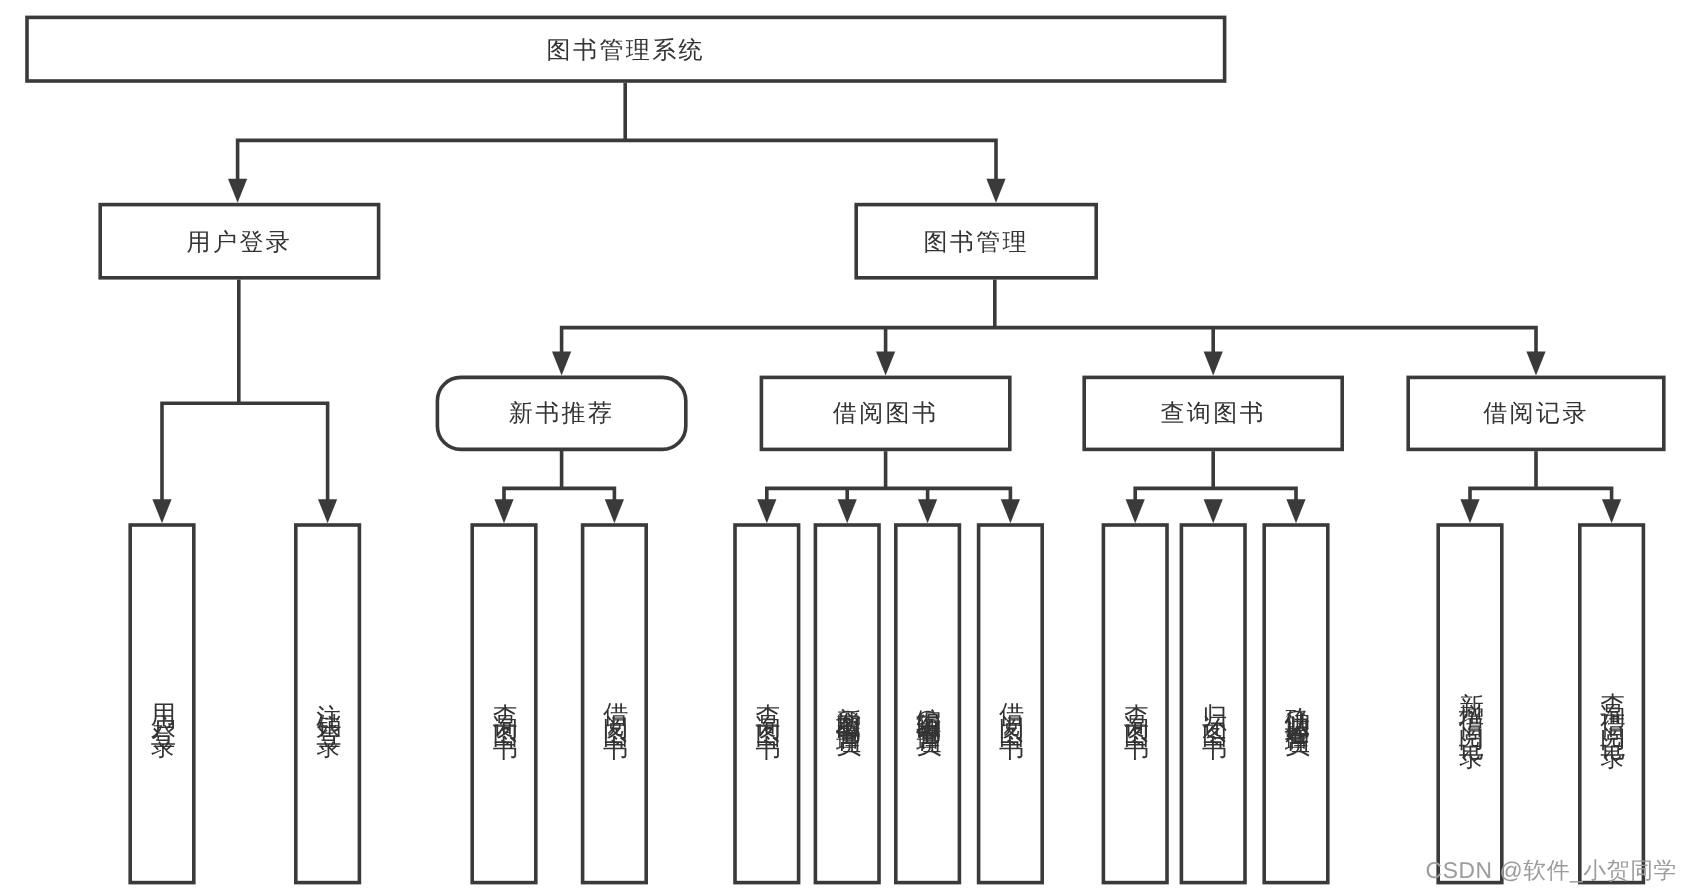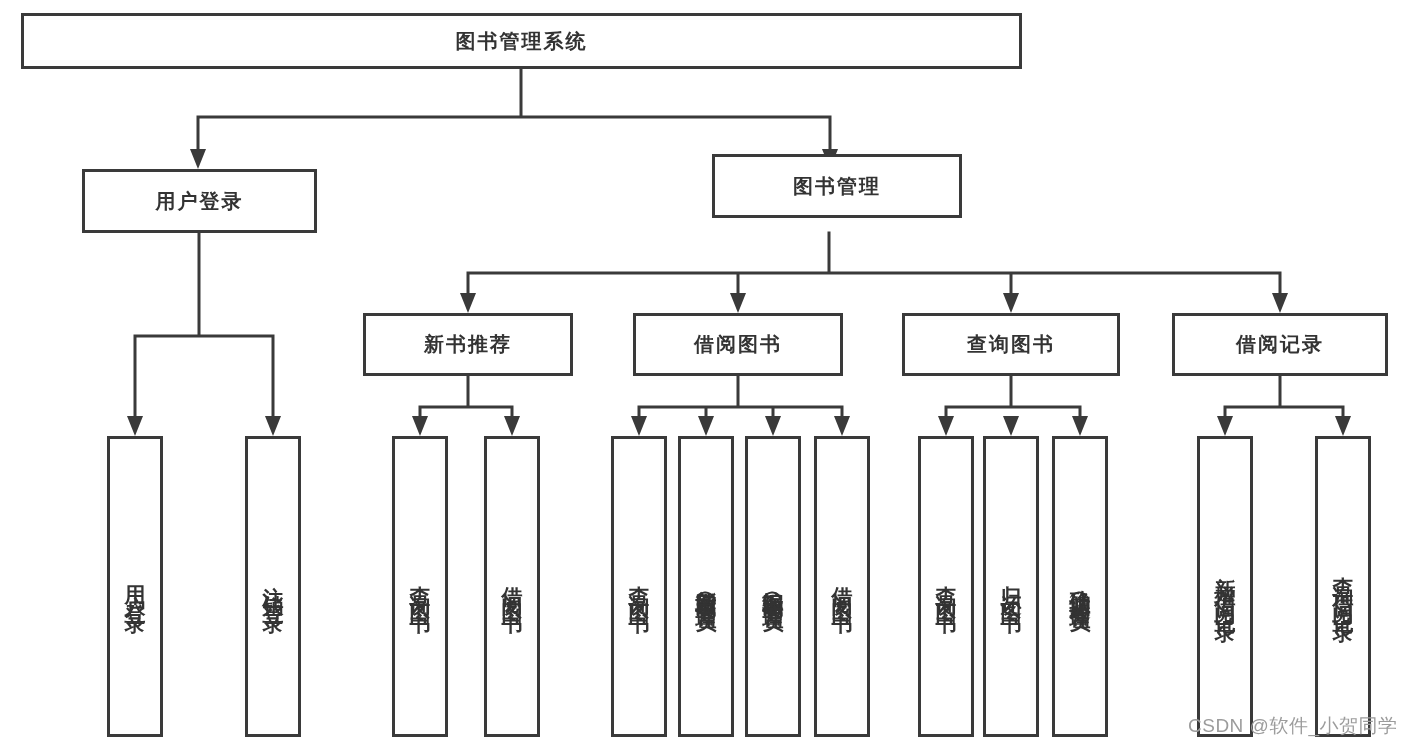--- a/index.html
+++ b/index.html
@@ -6,21 +6,21 @@
   .canvas{
     position:relative;width:1405px;height:747px;background:#ffffff;overflow:hidden;
     font-family:"Liberation Sans","DejaVu Sans",sans-serif;
   }
   .wires{position:absolute;left:0;top:0;width:1405px;height:747px;}
   .wires path{stroke:#3a3a3a;stroke-width:3;fill:none;stroke-linecap:square;}
   .wires polygon{fill:#3a3a3a;stroke:none;}
   .box{
     position:absolute;box-sizing:border-box;background:#ffffff;
     border:3px solid #3a3a3a;display:flex;align-items:center;justify-content:center;
-    color:#333333;z-index:2;font-weight:bold;
+    color:#333333;z-index:2;
   }
   .hlabel{font-size:20px;letter-spacing:2px;white-space:nowrap;}
   .leaf{width:56px;top:436px;height:301px;}
   .vlabel{
     writing-mode:vertical-rl;text-orientation:mixed;
     font-size:21px;line-height:1.15;letter-spacing:9px;color:#333333;white-space:nowrap;
   }
   .vlabel.tight{letter-spacing:3px;}
   .watermark{
     position:absolute;left:1188px;top:713px;z-index:3;
@@ -75,25 +75,25 @@
     </g>
   </svg>
 
   <div class="box" style="left:21px;top:13px;width:1001px;height:56px;">
     <span class="hlabel">图书管理系统</span>
   </div>
 
   <div class="box" style="left:82px;top:169px;width:235px;height:64px;">
     <span class="hlabel">用户登录</span>
   </div>
-  <div class="box" style="left:712px;top:154px;width:250px;height:64px;">
+  <div class="box" style="left:712px;top:169px;width:203px;height:64px;">
     <span class="hlabel">图书管理</span>
   </div>
 
-  <div class="box" style="left:363px;top:313px;width:210px;height:63px;">
+  <div class="box" style="left:363px;top:313px;width:210px;height:63px;border-radius:21px;">
     <span class="hlabel">新书推荐</span>
   </div>
   <div class="box" style="left:633px;top:313px;width:210px;height:63px;">
     <span class="hlabel">借阅图书</span>
   </div>
   <div class="box" style="left:902px;top:313px;width:218px;height:63px;">
     <span class="hlabel">查询图书</span>
   </div>
   <div class="box" style="left:1172px;top:313px;width:216px;height:63px;">
     <span class="hlabel">借阅记录</span>

